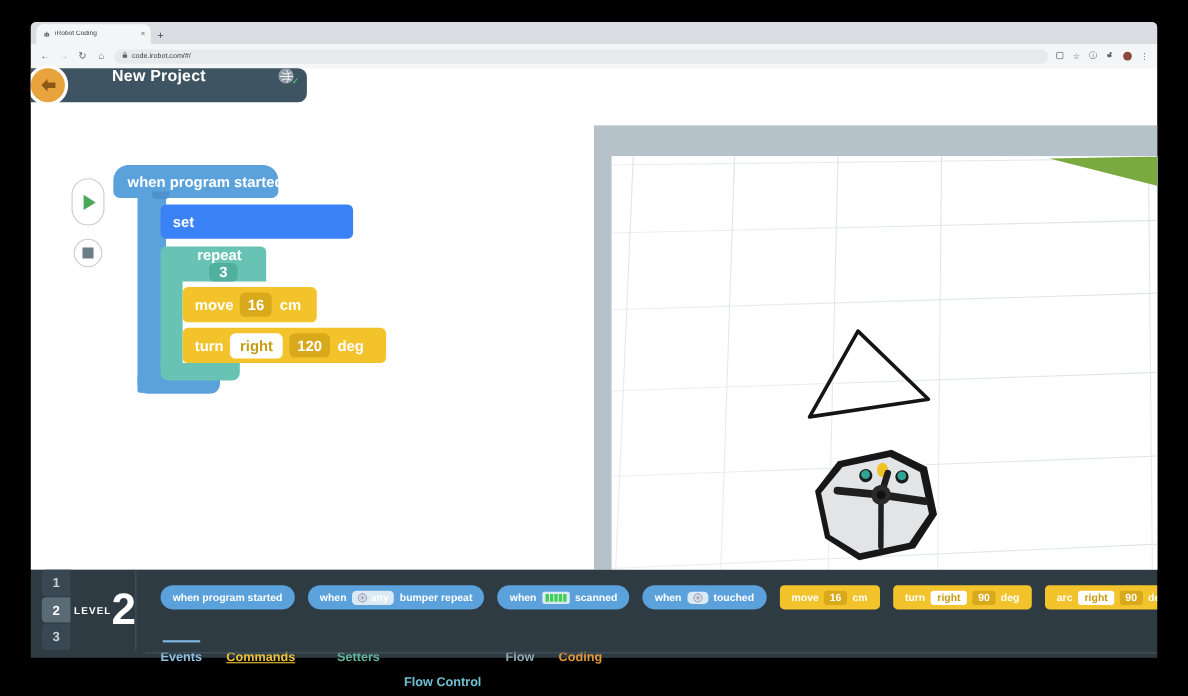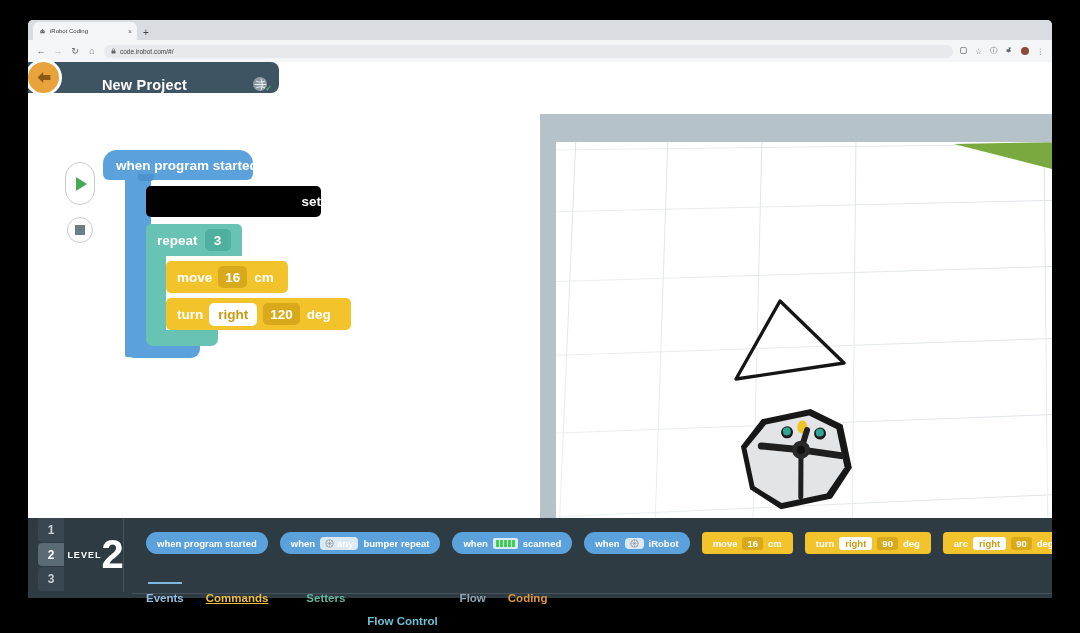--- a/index.html
+++ b/index.html
@@ -57,21 +57,21 @@
     width:8px; height:8px; border-radius:50%;
     background:#8d4a3c; display:inline-block;
   }
 
   .viewport { position:absolute; left:0; top:42px; right:0; bottom:0; background:#ffffff; }
 
   
   .app-header {
     position:absolute; left:0; top:0; width:251px; height:31px;
     background:#3f5463; border-radius: 0 8px 8px 0;
-    display:flex; align-items:flex-end;
+    display:flex; align-items:flex-start;
   }
   .back-btn {
     position:absolute; left:-3px; top:-3px;
     width:37px; height:37px; border-radius:50%;
     background:#e8a33d; border:3px solid #fff;
     display:flex; align-items:center; justify-content:center;
     color:#7a4a12; font-size:15px; cursor:pointer;
   }
   .proj-title {
     flex:1; text-align:center; color:#fff;
@@ -130,32 +130,32 @@
     position:absolute; left:97px; top:278px; width:75px; height:18px;
     background:#5ba2dd; border-radius:3px 3px 9px 9px;
   }
   .notch-hat {
     position:absolute; left:110px; top:112px;
     width:16px; height:7px; background:#4d92cd; border-radius:0 0 4px 4px;
   }
 
   .set-blk {
     left:118px; top:124px; width:175px; height:31px;
-    background:#000000; border-radius:5px; padding-left:11px;justify-content:flex-end;
+    background:#3b82f6; border-radius:5px; padding-left:11px;
   }
   .set-field {
     background:#fff; border-radius:5px; height:23px; margin-left:7px;
     display:flex; align-items:center; gap:5px; padding:0 10px 0 7px;
     color:#3d8b54; font-size:13.5px; font-weight:bold;
   }
   .marker-glyph { width:17px; height:17px; flex:none; }
 
   .repeat-blk {
     left:118px; top:162px; width:96px; height:32px;
-    background:#69c3b4; border-radius:5px 5px 0 0; padding-left:11px;
+    background:#69c3b4; border-radius:5px 5px 0 0; padding-left:11px;flex-direction:column;
   }
   .repeat-num {
     background:#4fb0a0; border-radius:5px; min-width:26px; height:22px;
     margin-left:7px; display:flex;align-items:center;justify-content:center;
     color:#fff; font-size:13.5px;
   }
   .repeat-side {
     position:absolute; left:118px; top:192px; width:20px; height:82px;
     background:#69c3b4;
   }
@@ -473,21 +473,21 @@
           <span>scanned</span>
         </div>
         <div class="pb ev">
           <span>when</span>
           <span class="pb-chip-l">
             <span class="bump-ico"><svg width="9" height="9" viewBox="0 0 12 12">
                 <circle cx="6" cy="6" r="5" fill="#eef5fb" stroke="#7d8e9b" stroke-width="1"></circle>
                 <path d="M1.6 6h8.8M6 1.2v9.6M2.6 2.8l6.8 6.4M9.4 2.8l-6.8 6.4" stroke="#7d8e9b" stroke-width="0.7"></path>
               </svg></span>
           </span>
-          <span>iRobot</span>
+          <span>touched</span>
         </div>
         <div class="pb cmd">
           <span>move</span>
           <span class="pb-field-d">16</span>
           <span>cm</span>
         </div>
         <div class="pb cmd">
           <span>turn</span>
           <span class="pb-field-w">right</span>
           <span class="pb-field-d">90</span>

